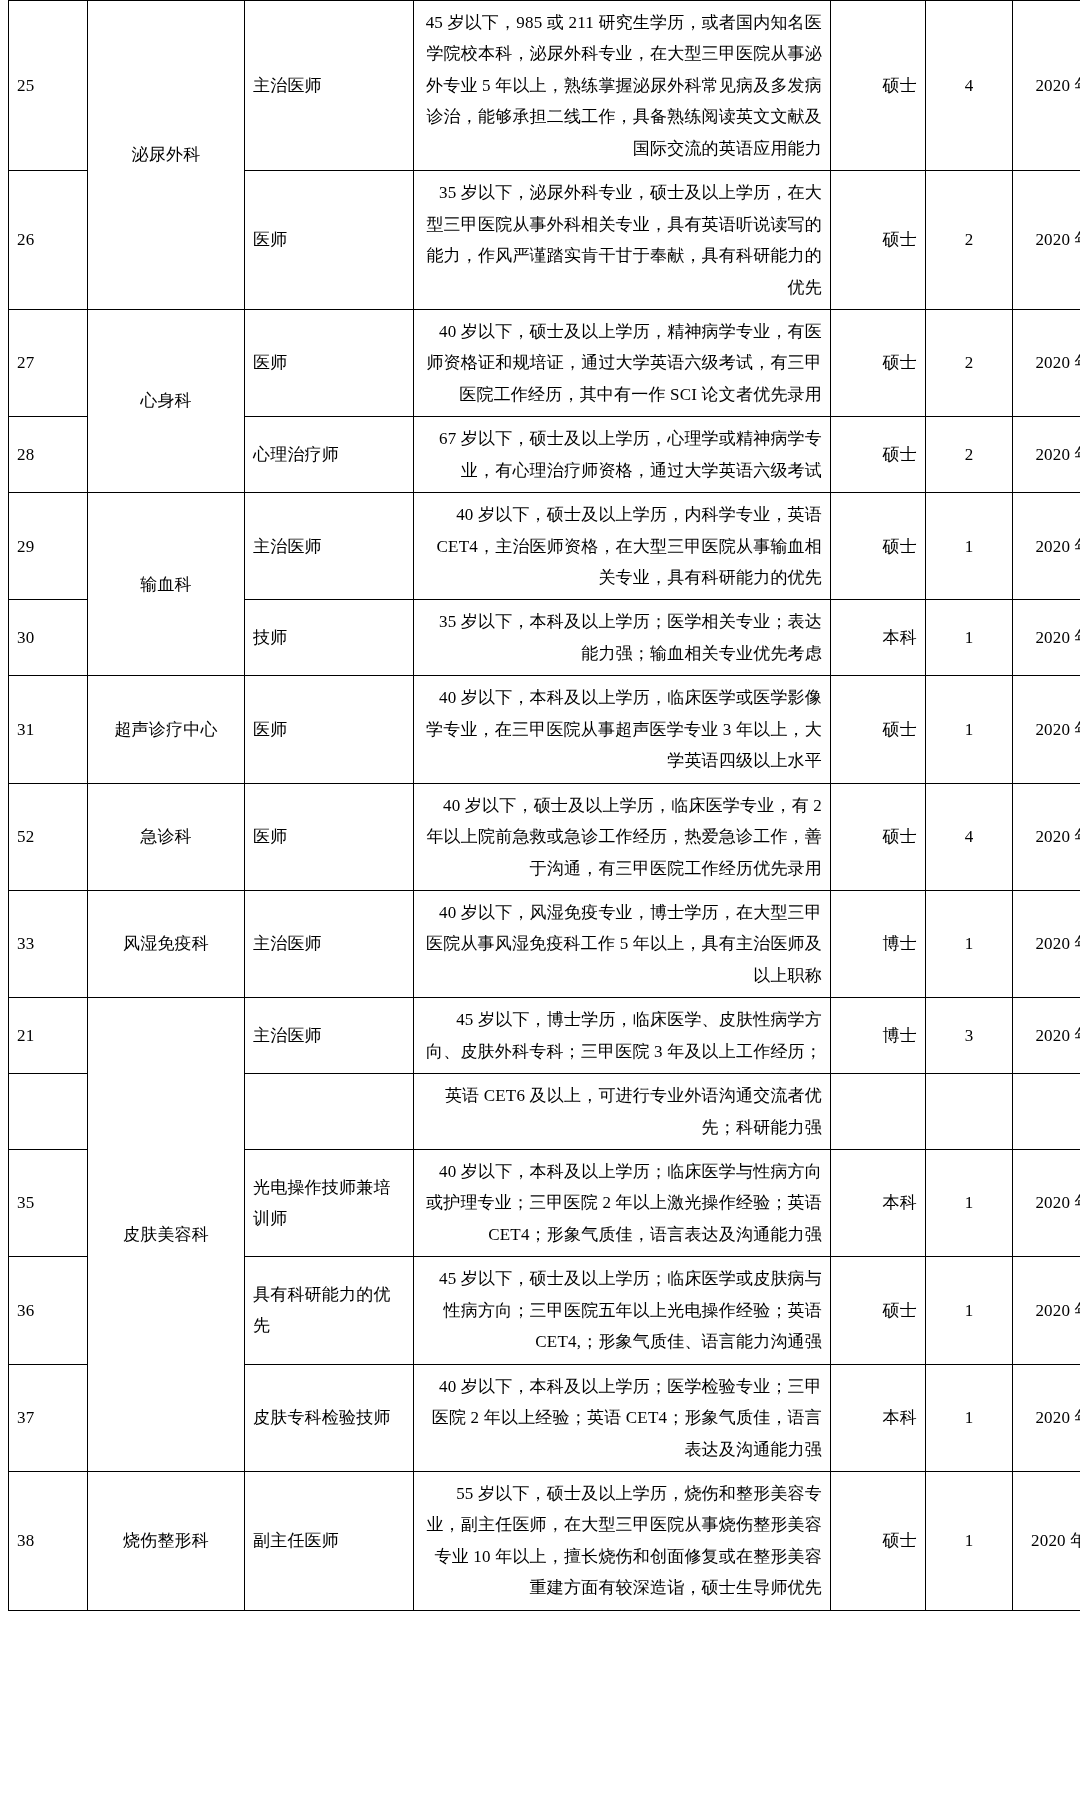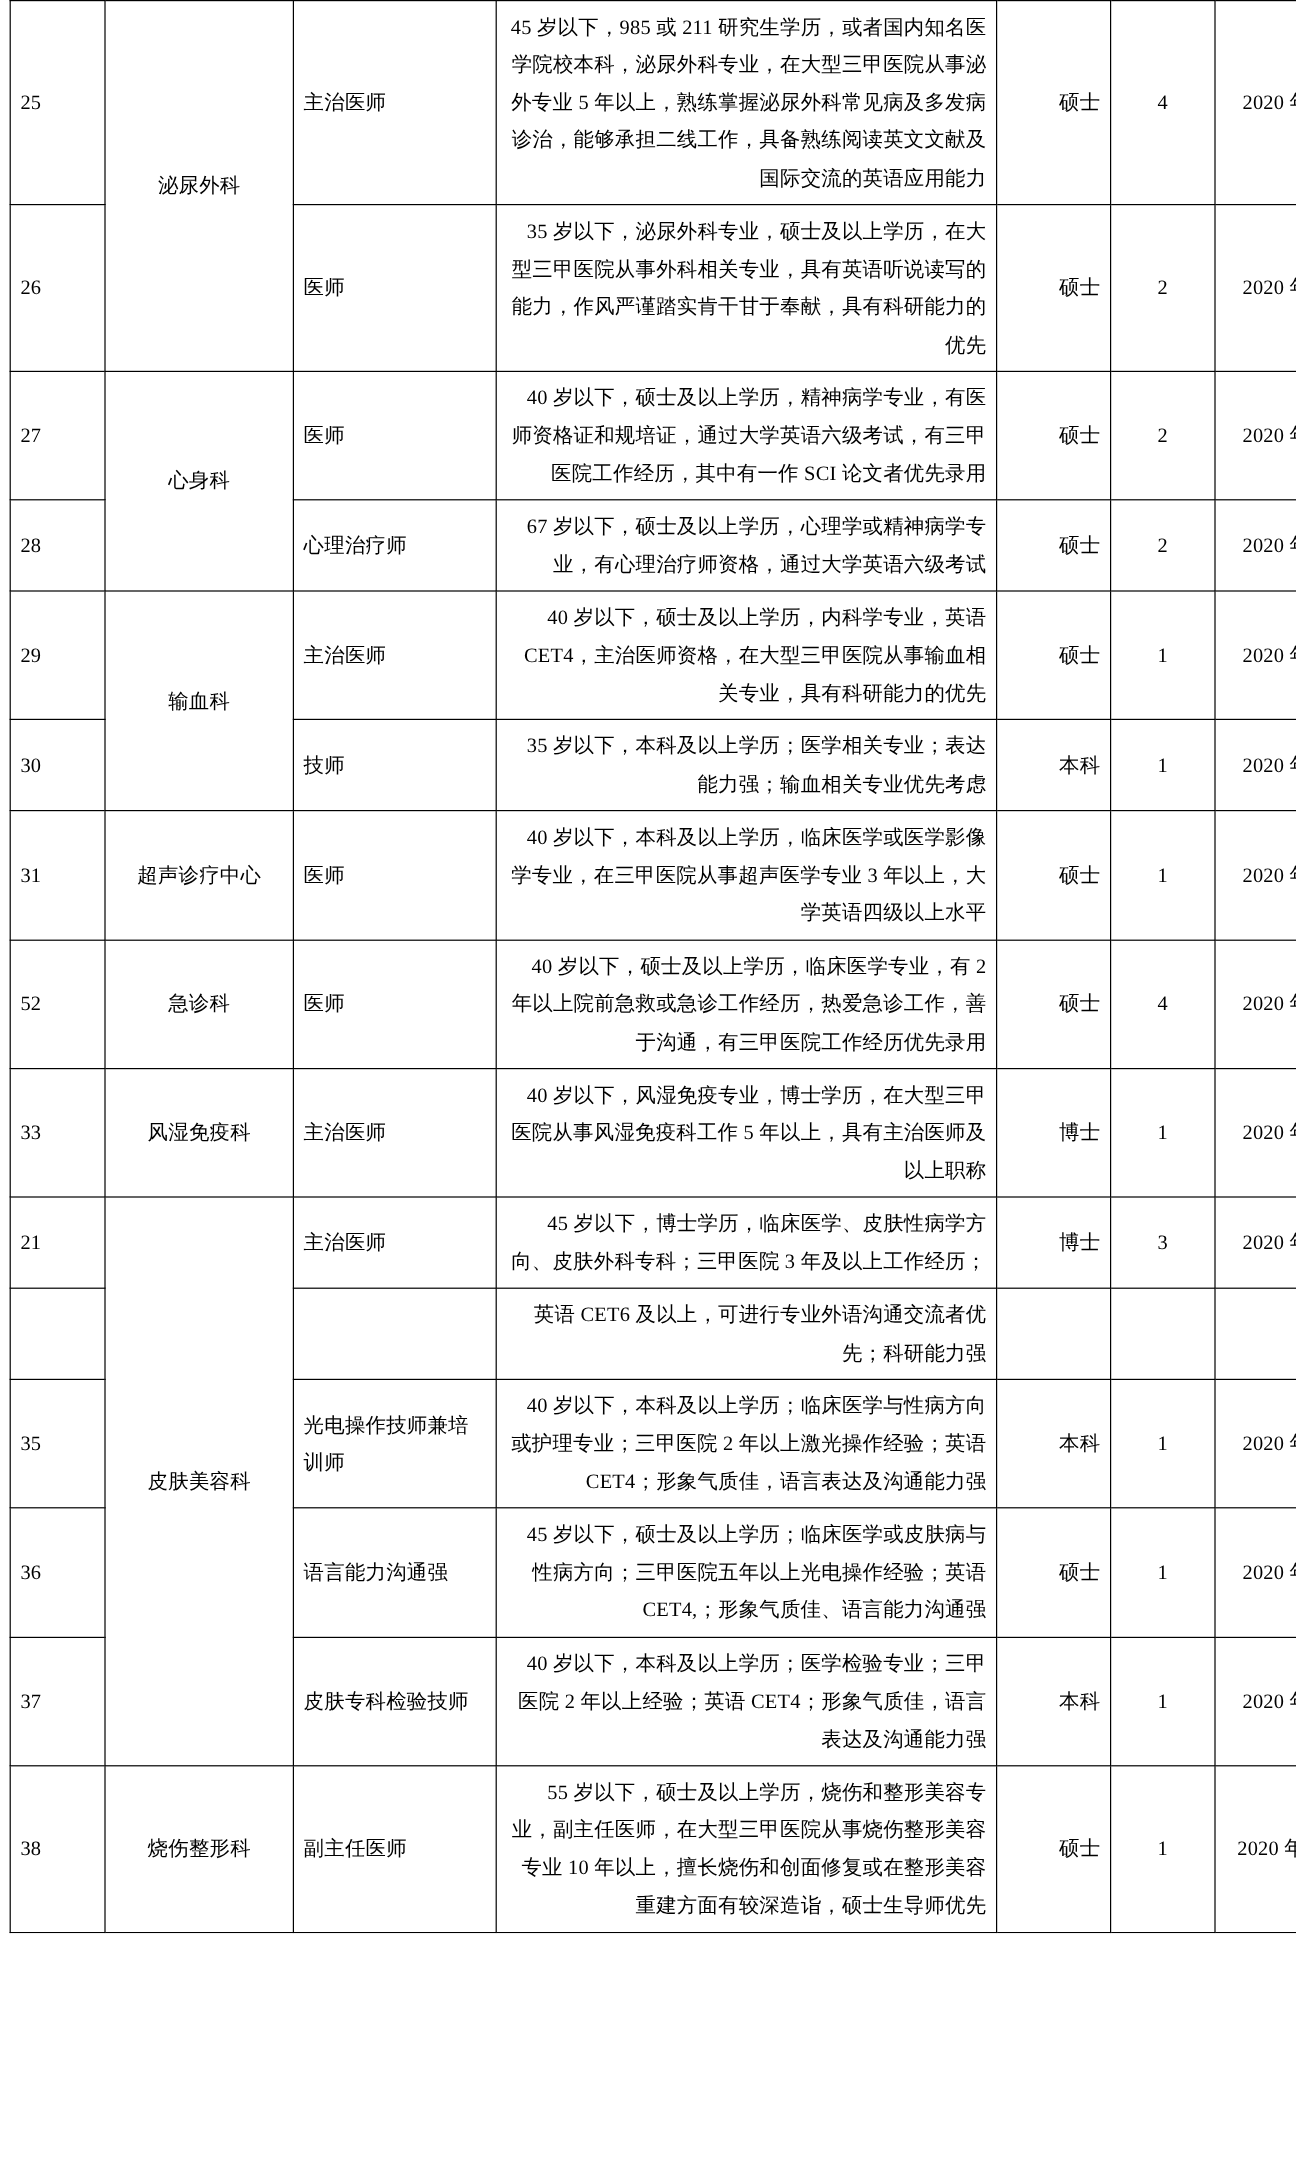--- a/index.html
+++ b/index.html
@@ -186,21 +186,21 @@
         <td class="c-no">35</td>
         <td class="c-post">光电操作技师兼培训师</td>
         <td class="c-req">40 岁以下，本科及以上学历；临床医学与性病方向或护理专业；三甲医院 2 年以上激光操作经验；英语 CET4；形象气质佳，语言表达及沟通能力强</td>
         <td class="c-edu">本科</td>
         <td class="c-num">1</td>
         <td class="c-date">2020 年 6 月</td>
       </tr>
 
       <tr>
         <td class="c-no">36</td>
-        <td class="c-post">语言能力沟通强</td>
+        <td class="c-post">具有科研能力的优先</td>
         <td class="c-req">45 岁以下，硕士及以上学历；临床医学或皮肤病与性病方向；三甲医院五年以上光电操作经验；英语 CET4,；形象气质佳、语言能力沟通强</td>
         <td class="c-edu">硕士</td>
         <td class="c-num">1</td>
         <td class="c-date">2020 年 6 月</td>
       </tr>
 
       <tr>
         <td class="c-no">37</td>
         <td class="c-post">皮肤专科检验技师</td>
         <td class="c-req">40 岁以下，本科及以上学历；医学检验专业；三甲医院 2 年以上经验；英语 CET4；形象气质佳，语言表达及沟通能力强</td>

